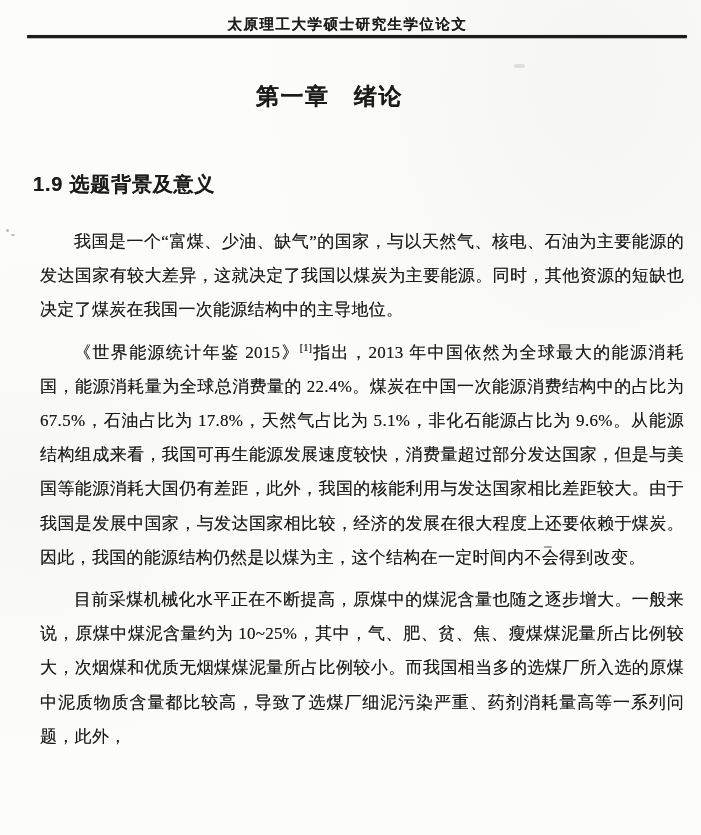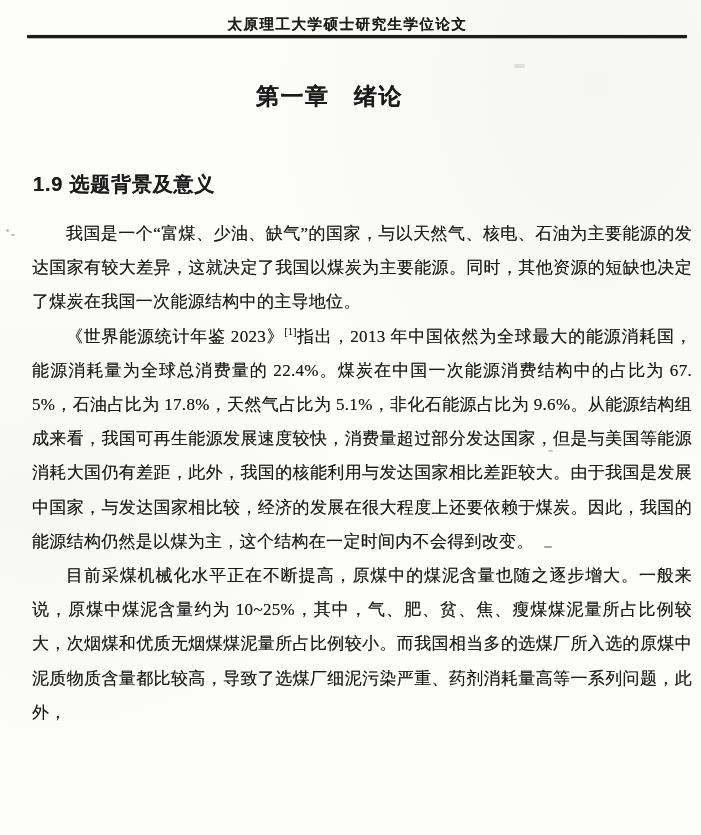--- a/index.html
+++ b/index.html
@@ -49,21 +49,21 @@
     position:absolute;top:154px;left:33px;
     font-family:"Liberation Sans","DejaVu Sans",sans-serif;
     font-size:20px;font-weight:bold;
     letter-spacing:.8px;
     text-shadow:0 0 .4px rgba(0,0,0,.65);
   }
   .body-text{
     position:absolute;top:217px;left:32px;width:660px;
   }
   .para{
-    margin:0;
+    margin:8px;
     text-indent:2em;
     text-align:justify;
     font-size:17px;
     line-height:34.2px;
     letter-spacing:.3px;
     text-shadow:0 0 .45px rgba(0,0,0,.55);
     word-break:break-all;
   }
   .para sup{
     font-size:10.5px;
@@ -89,21 +89,21 @@
 <div class="running-header">太原理工大学硕士研究生学位论文</div>
 
 <div class="header-rule"></div>
 
 <h1 class="chapter-title">第一章　绪论</h1>
 
 <h2 class="section-heading">1.9 选题背景及意义</h2>
 
 <div class="body-text">
     <p class="para"><span>我国是一个“富煤、少油、缺气”的国家，与以天然气、核电、石油为主要能源的发达国家有较大差异，这就决定了我国以煤炭为主要能源。同时，其他资源的短缺也决定了煤炭在我国一次能源结构中的主导地位。</span></p>
-    <p class="para"><span>《世界能源统计年鉴 2023》</span><sup>[1]</sup><span>指出，2013 年中国依然为全球最大的能源消耗国，能源消耗量为全球总消费量的 22.4%。煤炭在中国一次能源消费结构中的占比为 67.5%，石油占比为 17.8%，天然气占比为 5.1%，非化石能源占比为 9.6%。从能源结构组成来看，我国可再生能源发展速度较快，消费量超过部分发达国家，但是与美国等能源消耗大国仍有差距，此外，我国的核能利用与发达国家相比差距较大。由于我国是发展中国家，与发达国家相比较，经济的发展在很大程度上还要依赖于煤炭。因此，我国的能源结构仍然是以煤为主，这个结构在一定时间内不会得到改变。</span></p>
+    <p class="para"><span>《世界能源统计年鉴 2015》</span><sup>[1]</sup><span>指出，2013 年中国依然为全球最大的能源消耗国，能源消耗量为全球总消费量的 22.4%。煤炭在中国一次能源消费结构中的占比为 67.5%，石油占比为 17.8%，天然气占比为 5.1%，非化石能源占比为 9.6%。从能源结构组成来看，我国可再生能源发展速度较快，消费量超过部分发达国家，但是与美国等能源消耗大国仍有差距，此外，我国的核能利用与发达国家相比差距较大。由于我国是发展中国家，与发达国家相比较，经济的发展在很大程度上还要依赖于煤炭。因此，我国的能源结构仍然是以煤为主，这个结构在一定时间内不会得到改变。</span></p>
     <p class="para"><span>目前采煤机械化水平正在不断提高，原煤中的煤泥含量也随之逐步增大。一般来说，原煤中煤泥含量约为 10~25%，其中，气、肥、贫、焦、瘦煤煤泥量所占比例较大，次烟煤和优质无烟煤煤泥量所占比例较小。而我国相当多的选煤厂所入选的原煤中泥质物质含量都比较高，导致了选煤厂细泥污染严重、药剂消耗量高等一系列问题，此外，</span></p>
   </div>
 
 <div class="speckle s1"></div>
 <div class="speckle s2"></div>
 <div class="speckle s3"></div>
 <div class="speckle s4"></div>
 <div class="speckle s5"></div>
 
 </body></html>

